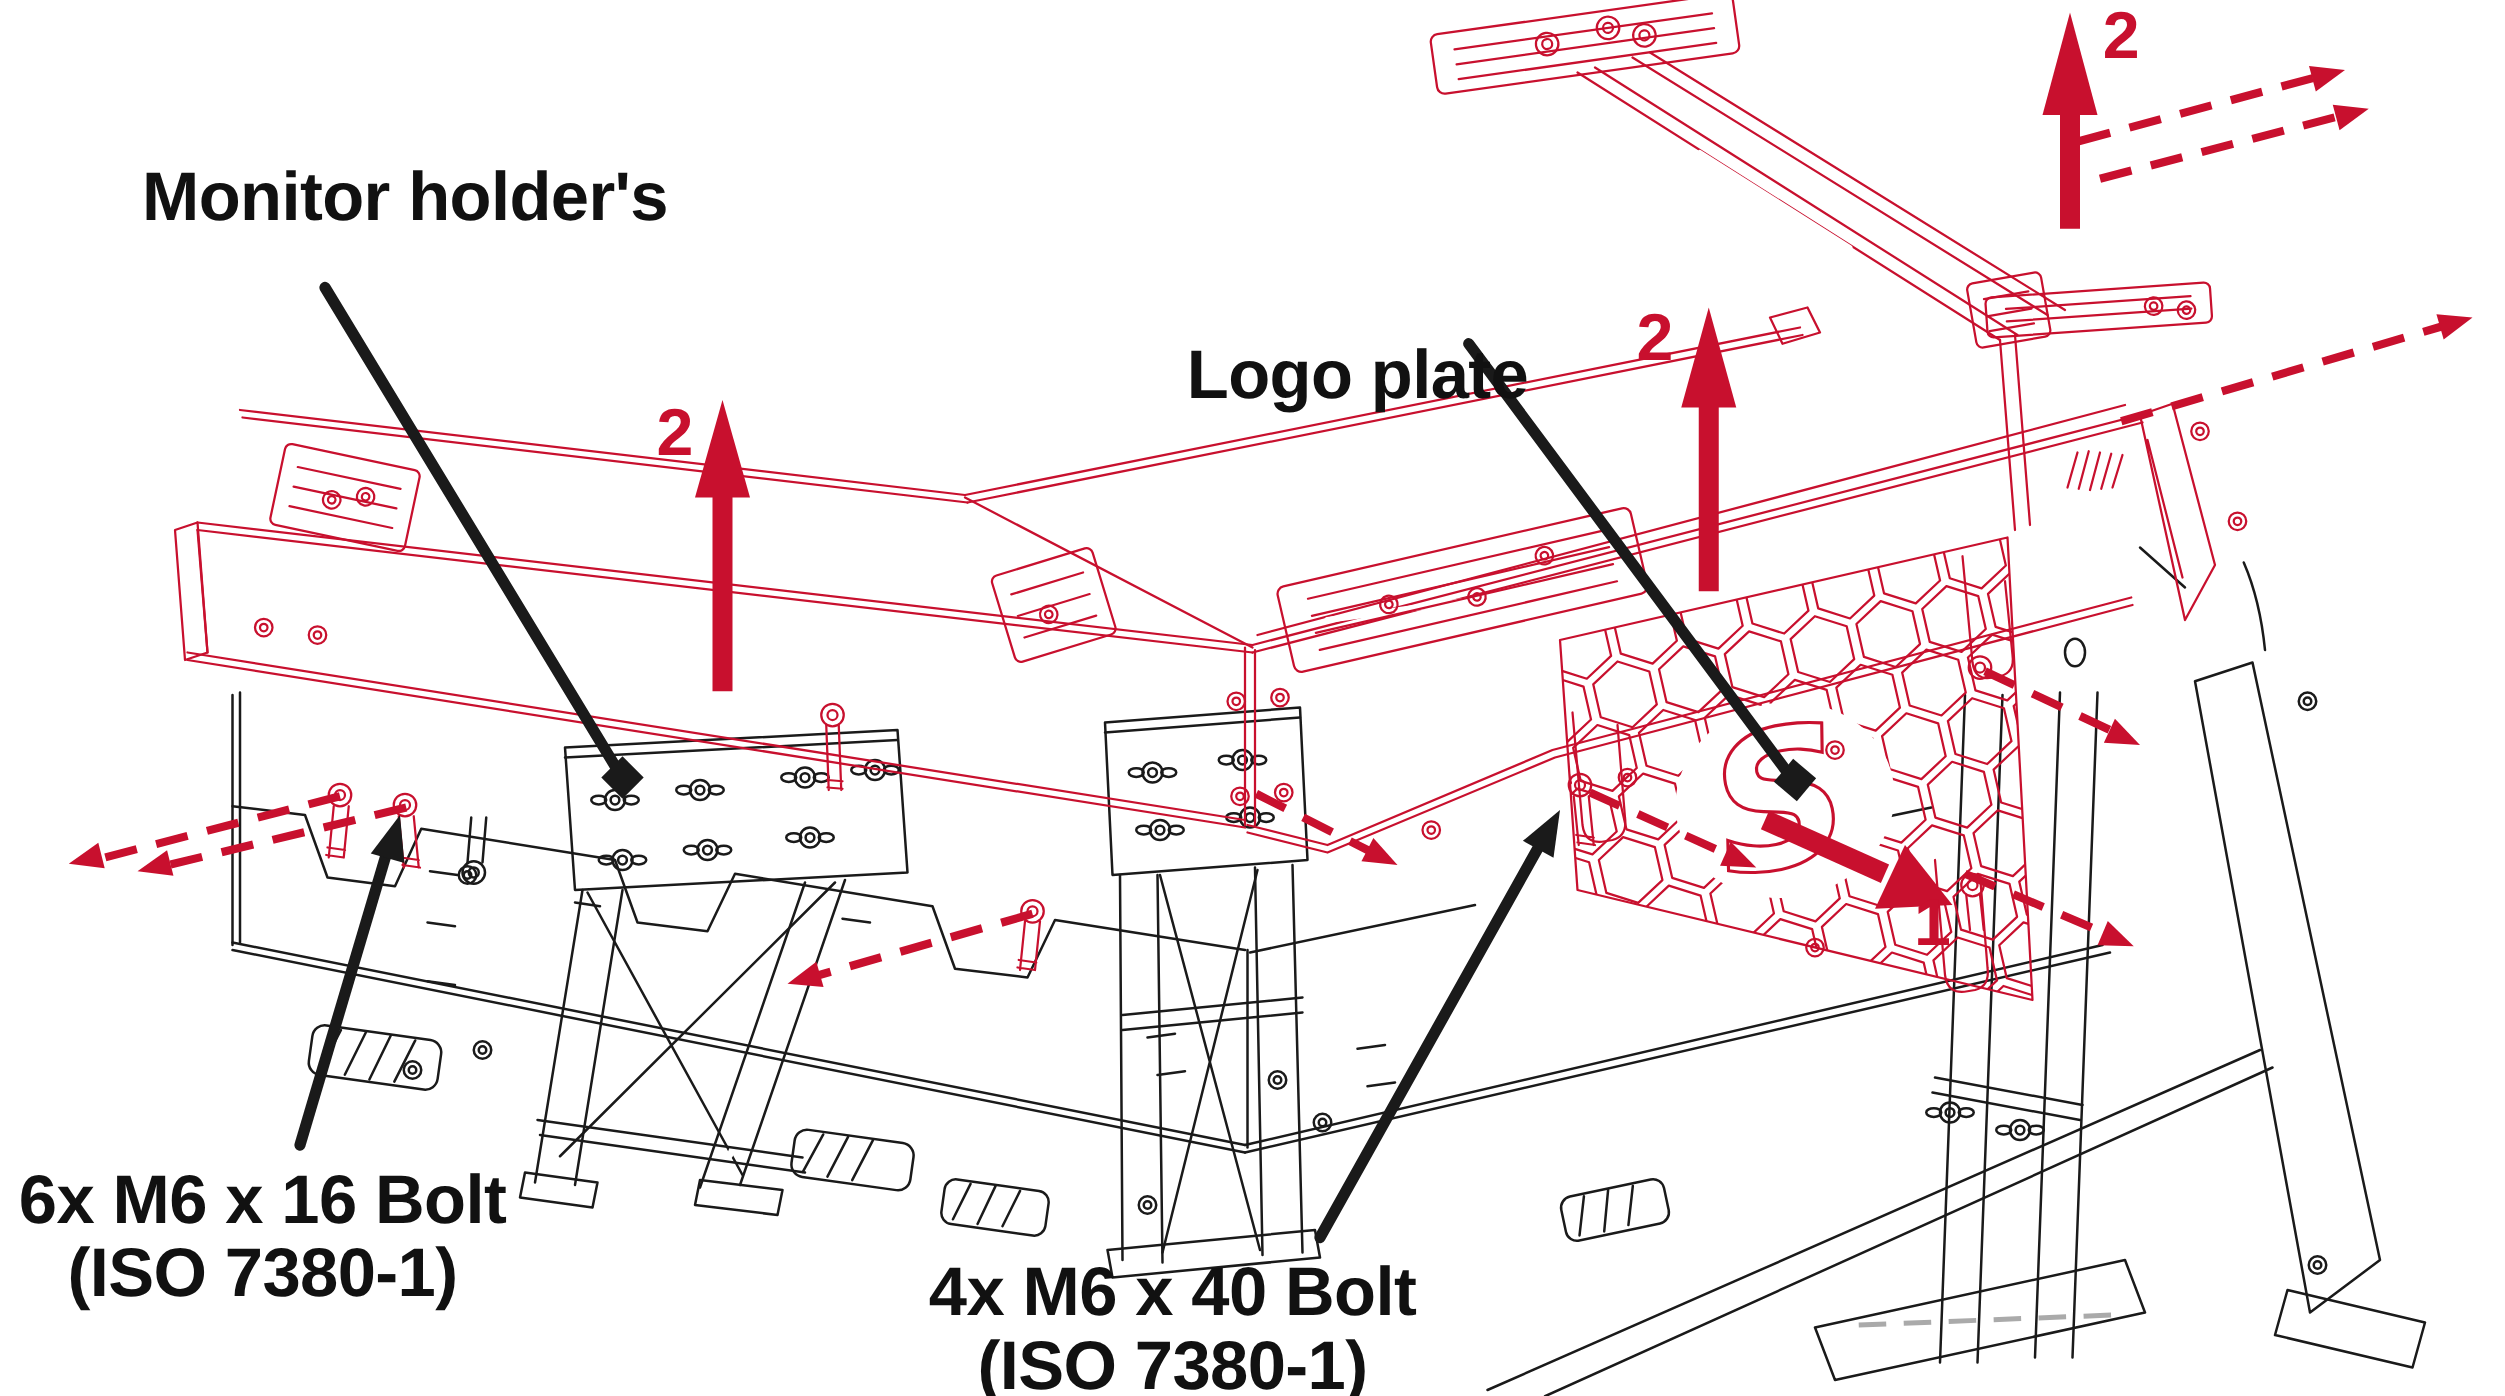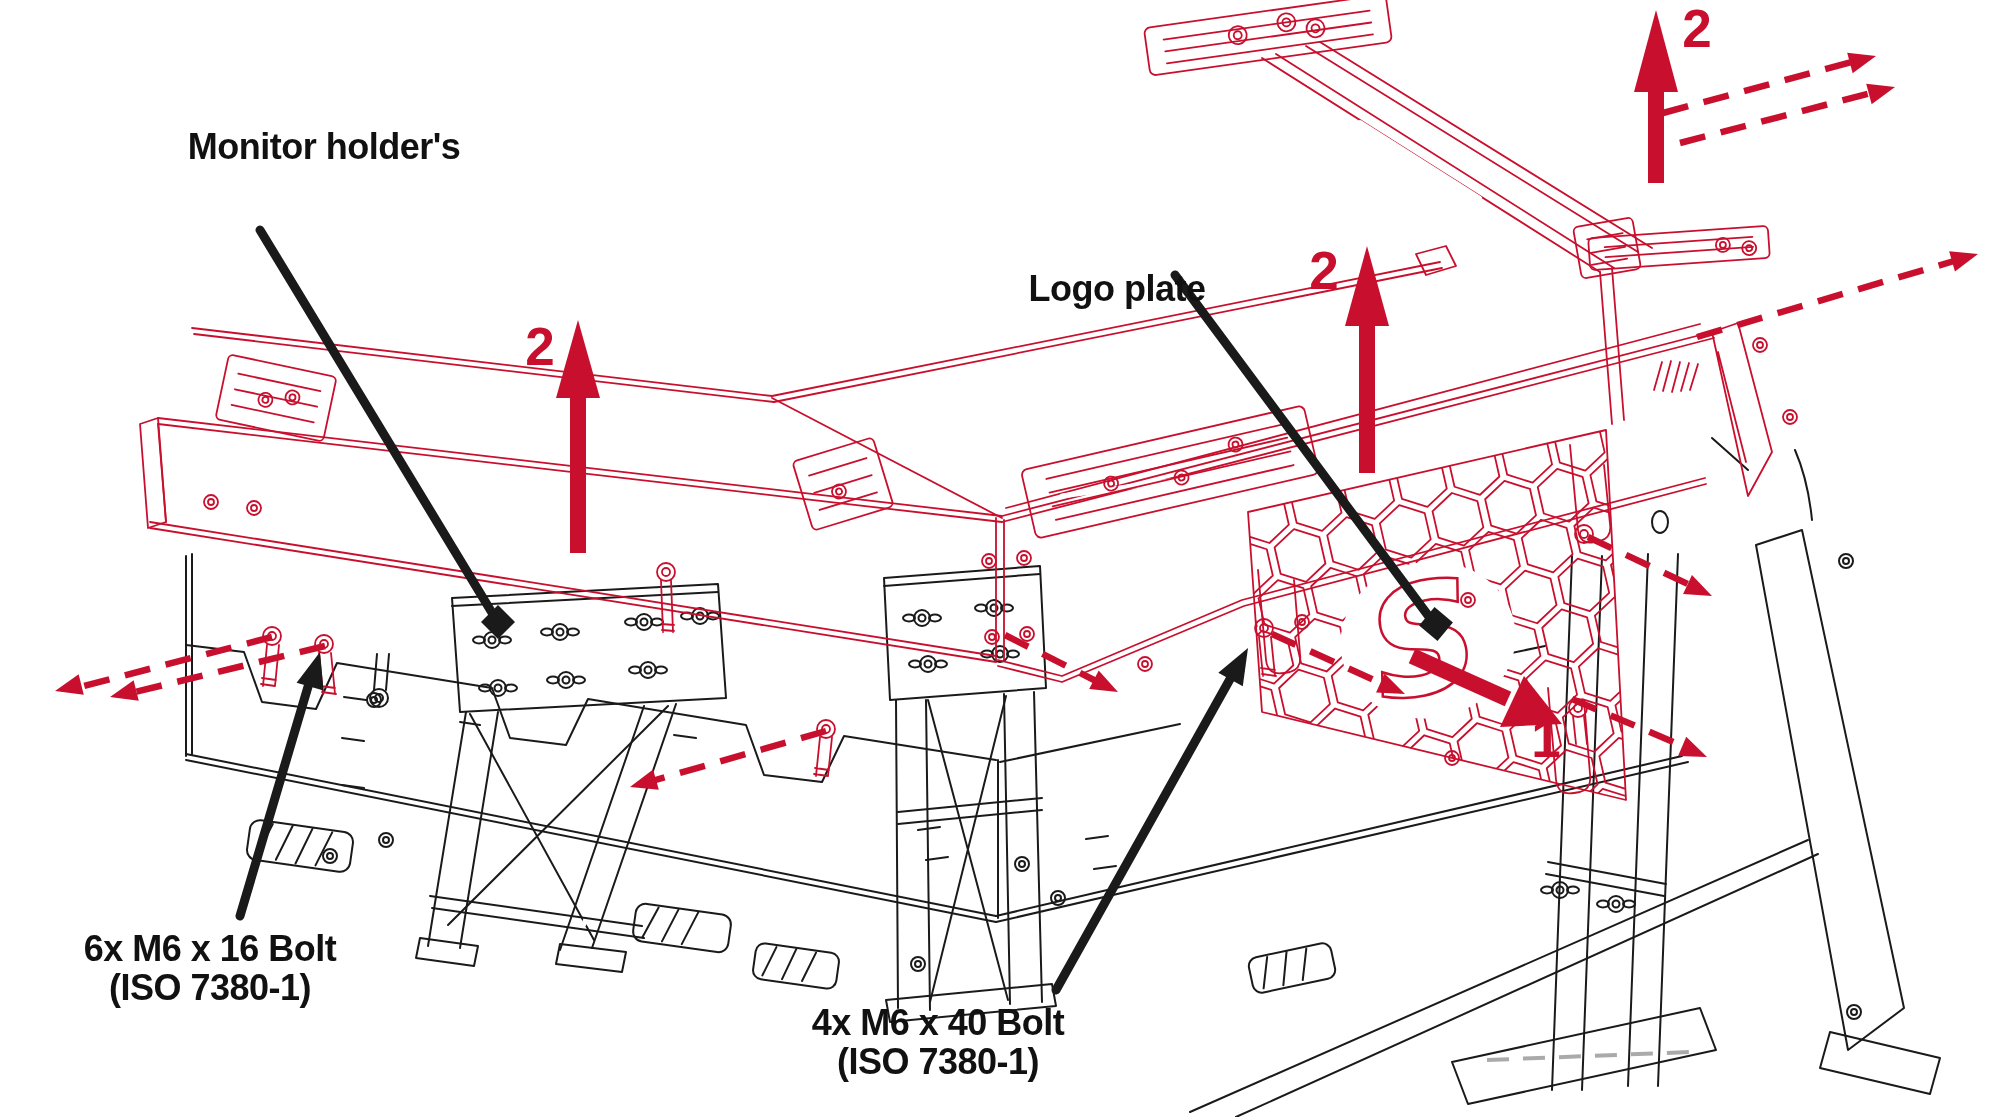--- a/index.html
+++ b/index.html
@@ -1,20 +1,20 @@
 <!DOCTYPE html>
 <html><head>
 <meta charset="utf-8">
 <style>
   html,body{margin:0;padding:0;background:#fff;}
   .stage{position:relative;width:2004px;height:1117px;background:#fff;overflow:hidden;
          font-family:"Liberation Sans",sans-serif;}
   .stage svg{position:absolute;left:0;top:0;}
   .lbl{position:absolute;font-weight:700;color:#111;text-align:center;line-height:1.07;
-       letter-spacing:-0.5px;white-space:nowrap;transform:translateX(-50%);font-size:36px;}
+       letter-spacing:-0.5px;white-space:nowrap;transform:translateX(-50%);font-size:55px;}
   .num{position:absolute;font-weight:700;color:var(--red);transform:translateX(-50%);
        font-size:53px;line-height:1;}
   
   .r{stroke:var(--red);fill:none;stroke-width:1.8;stroke-linejoin:round;stroke-linecap:round;}
   .rf{fill:var(--red);stroke:none;}
   .rd{stroke:var(--red);fill:none;stroke-width:6.5;stroke-dasharray:26 16;stroke-linecap:butt;}
   .k{stroke:var(--k);fill:none;stroke-width:2;stroke-linejoin:round;stroke-linecap:round;}
   .kf{fill:var(--k);stroke:none;}
   .kl{stroke:var(--k);fill:none;stroke-width:9;stroke-linecap:round;}
   .w{stroke:#fff;fill:none;stroke-linecap:round;}
@@ -423,21 +423,21 @@
   <g>
     <line class="kl" x1="1056" y1="990" x2="1234" y2="672"></line>
     <use href="#lah" class="kf" transform="translate(1248,648) rotate(-61)"></use>
   </g>
 </svg>
 
   <div class="lbl" style="left:324px;top:128px;">
     <div>Monitor holder's</div>
   </div>
 
-  <div class="lbl" style="left:1117px;top:270px;">Logo plate</div>
+  <div class="lbl" style="left:1086px;top:270px;">Logo plate</div>
 
   <div class="lbl" style="left:210px;top:930px;">
     <div>6x M6 x 16 Bolt</div>
     <div>(ISO 7380-1)</div>
   </div>
 
   <div class="lbl" style="left:938px;top:1004px;">
     <div>4x M6 x 40 Bolt</div>
     <div>(ISO 7380-1)</div>
   </div>

